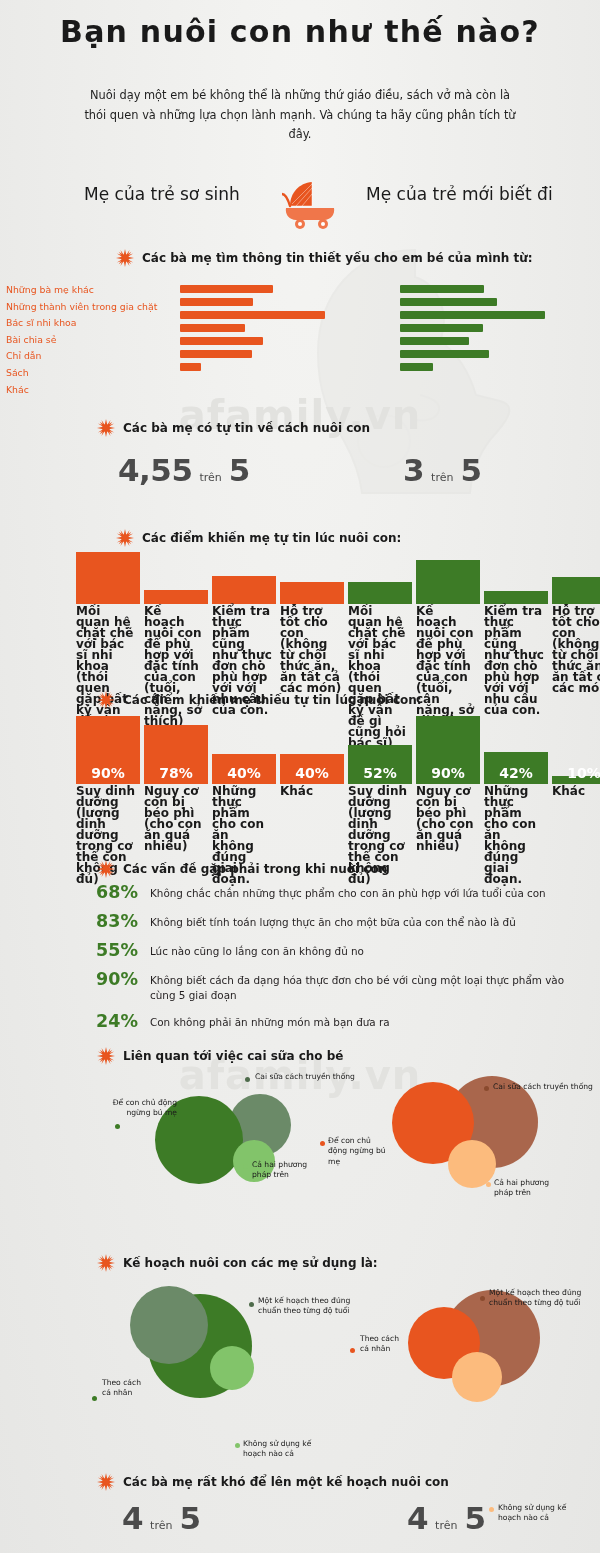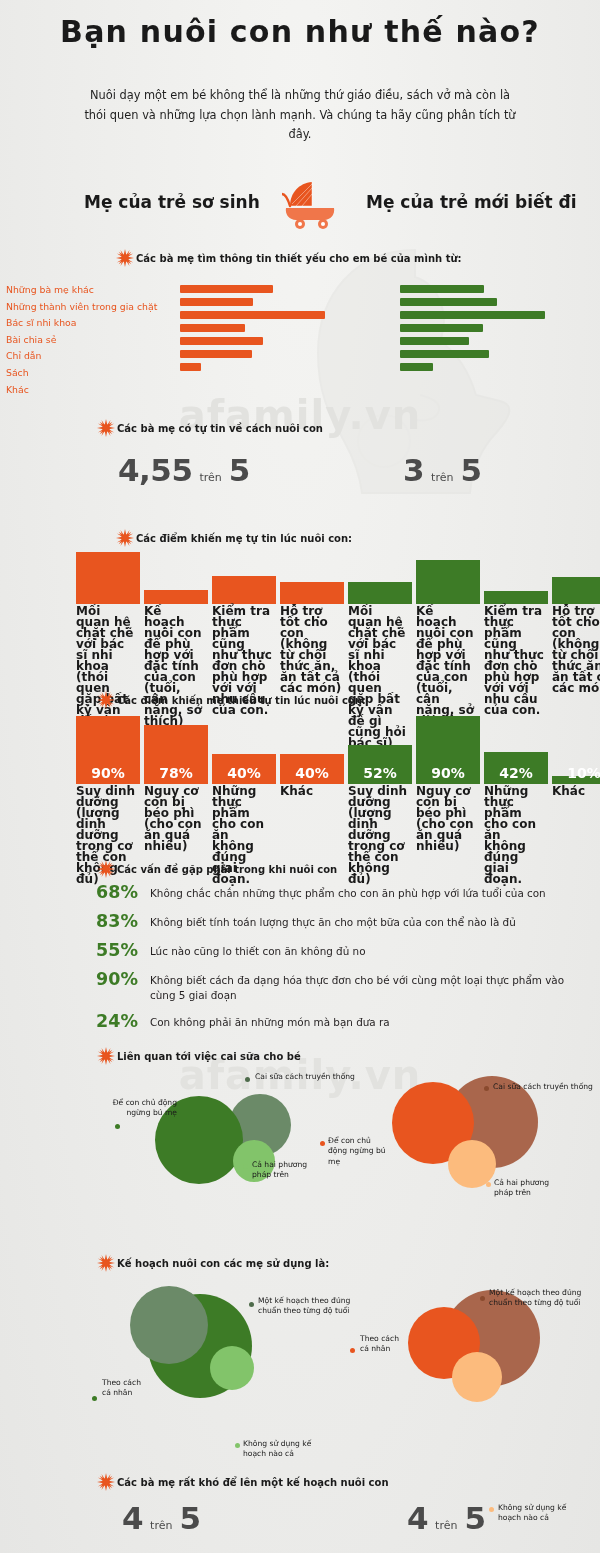--- a/index.html
+++ b/index.html
@@ -34,32 +34,32 @@
     text-align: center; font-size: 30px; font-weight: bold;
     letter-spacing: 1.2px; color: #1a1a1a;
     font-family: "DejaVu Sans", sans-serif;
   }
   .intro {
     position: absolute; top: 86px; left: 78px; width: 444px;
     text-align: center; font-size: 11.4px; line-height: 1.72;
     color: #1f1f1f;
   }
   .col-head {
-    position: absolute; top: 192px; font-size: 17px; font-weight: bold;
+    position: absolute; top: 184px; font-size: 17px; font-weight: normal;
     color: #1a1a1a;
   }
   .col-head.left  { left: 84px; }
   .col-head.right { left: 366px; }
 
   .pram { position: absolute; left: 282px; top: 178px; width: 58px; height: 52px; }
 
   
   .sec-head {
-    position: absolute; display: flex; align-items: center; gap: 2px;
-    font-size: 10px; font-weight: bold; color: #1a1a1a;
+    position: absolute; display: flex; align-items: center; gap: 8px;
+    font-size: 12px; font-weight: bold; color: #1a1a1a;
   }
   .star { width: 18px; height: 18px; flex: 0 0 18px; }
 
   
   .hbars { position: absolute; }
   .hrow { position: relative; height: 13px; }
   .hrow .bar { position: absolute; left: 0; top: 2px; height: 8px; border-radius: 1px; }
   .hlabels { position: absolute; left: 6px; top: 283px; width: 170px; }
   .hlabels div {
     height: 16.6px; font-size: 9.3px; line-height: 13px; white-space: nowrap;
@@ -410,21 +410,21 @@
     <div class="prow">
       <span class="pct">68%</span>
       <span class="ptxt">Không chắc chắn những thực phẩm cho con ăn phù hợp với lứa tuổi của con</span>
     </div>
     <div class="prow">
       <span class="pct">83%</span>
       <span class="ptxt">Không biết tính toán lượng thực ăn cho một bữa của con thể nào là đủ</span>
     </div>
     <div class="prow">
       <span class="pct">55%</span>
-      <span class="ptxt">Lúc nào cũng lo thiết con ăn không đủ no</span>
+      <span class="ptxt">Lúc nào cũng lo lắng con ăn không đủ no</span>
     </div>
     <div class="prow">
       <span class="pct">90%</span>
       <span class="ptxt">Không biết cách đa dạng hóa thực đơn cho bé với cùng một loại thực phẩm vào cùng 5 giai đoạn</span>
     </div>
     <div class="prow">
       <span class="pct">24%</span>
       <span class="ptxt">Con không phải ăn những món mà bạn đưa ra</span>
     </div>
   </div>

